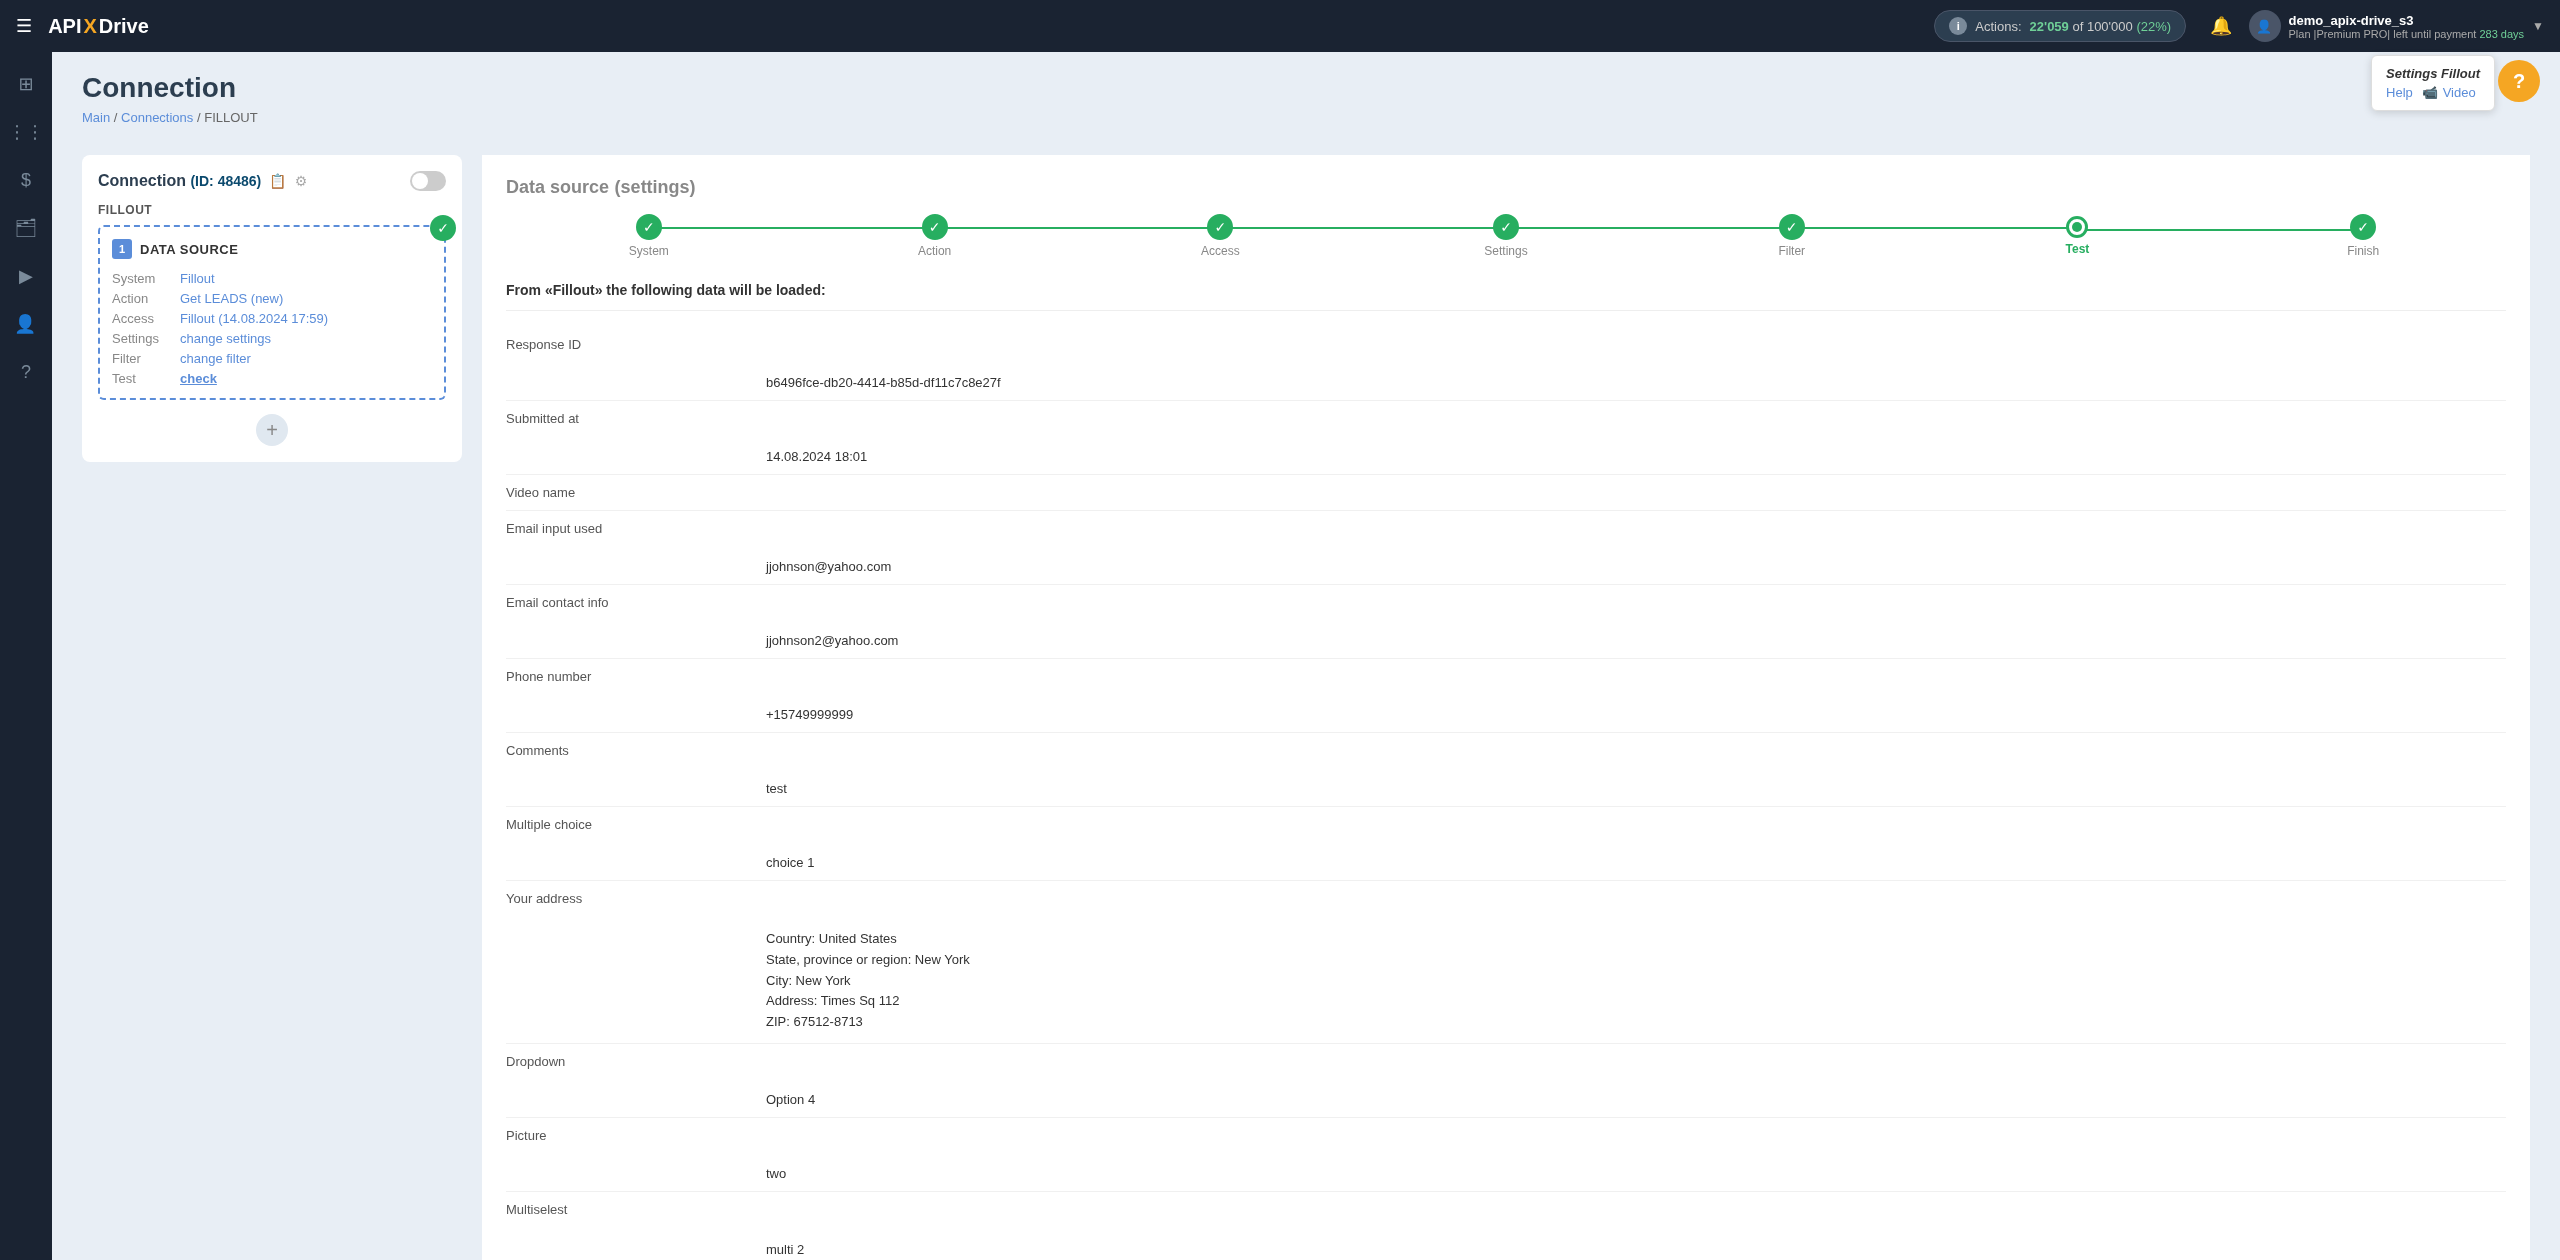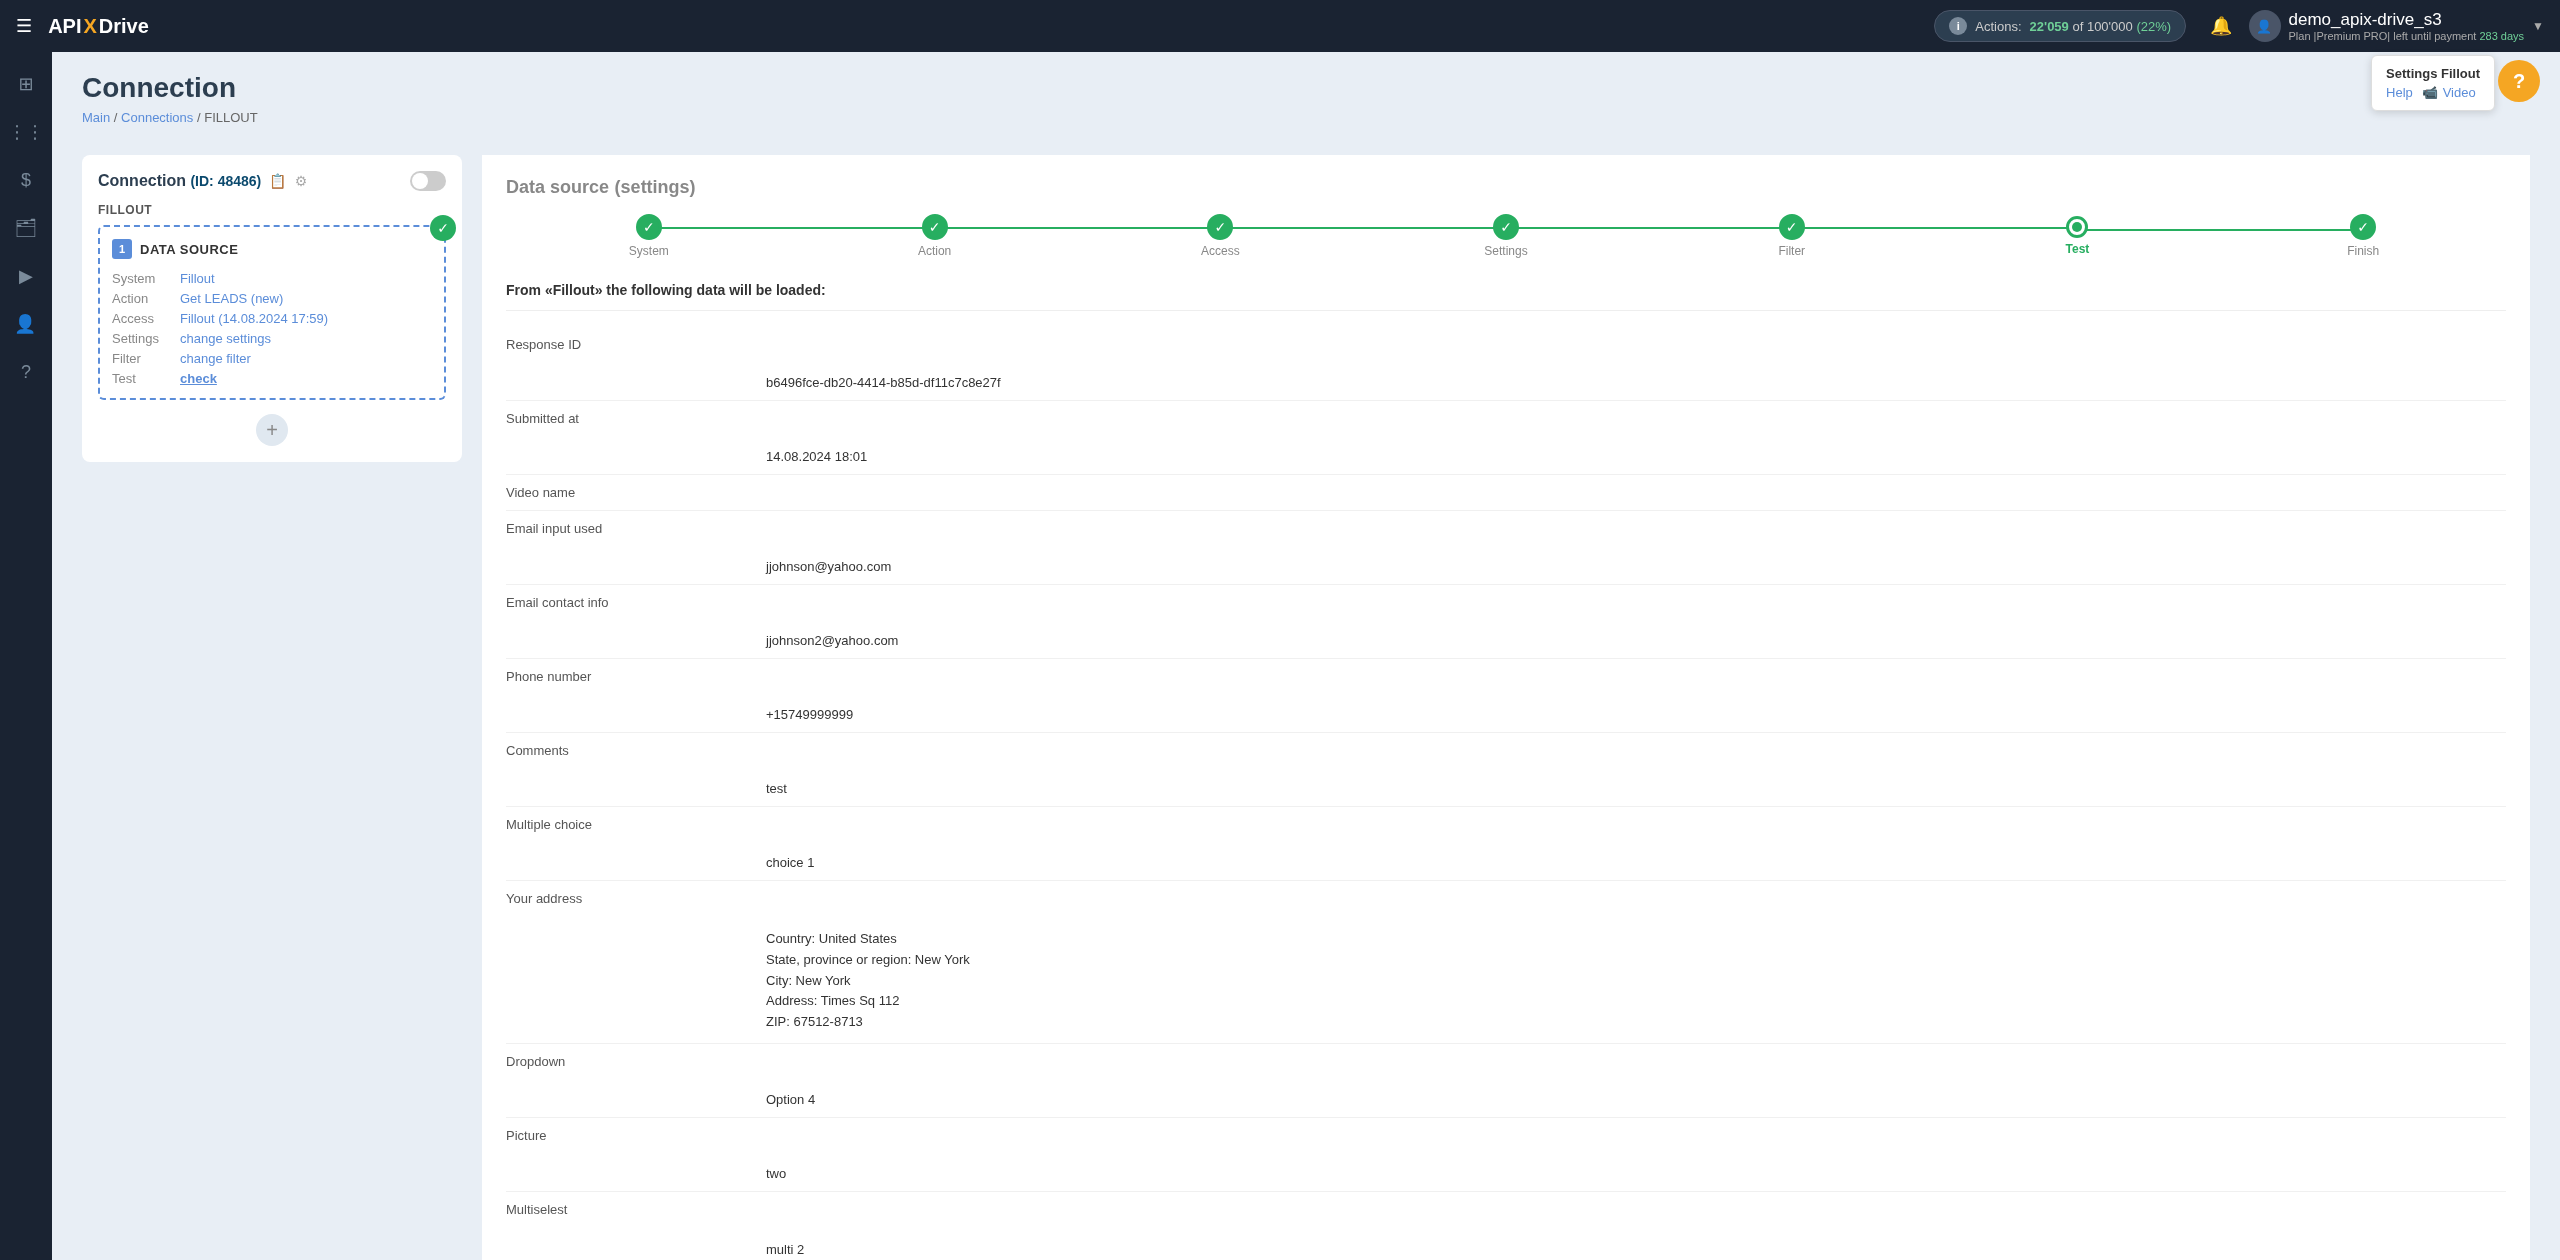--- a/index.html
+++ b/index.html
@@ -47,21 +47,21 @@
     .actions-pct { color: #6fcf97; }
     .bell-icon { font-size: 18px; color: #aaa; cursor: pointer; margin-left: 8px; }
     .user-area { display: flex; align-items: center; gap: 8px; cursor: pointer; }
     .user-avatar {
       width: 32px; height: 32px; border-radius: 50%;
       background: #4a5568;
       display: flex; align-items: center; justify-content: center;
       color: #fff; font-size: 13px;
     }
     .user-info { color: #fff; }
-    .user-name { font-size: 17px; font-weight: normal; }
+    .user-name { font-size: 13px; font-weight: bold; }
     .user-plan { font-size: 11px; color: #aaa; text-align: right; }
     .user-plan span { color: #6fcf97; }
     .chevron-down { color: #aaa; font-size: 12px; }
 
     
     .sidebar {
       position: fixed;
       top: 52px; left: 0; bottom: 0;
       width: 52px;
       background: #1a2332;
@@ -115,21 +115,21 @@
       position: fixed;
       top: 55px; right: 65px;
       background: #fff;
       border: 1px solid #ddd;
       border-radius: 6px;
       padding: 10px 14px;
       font-size: 13px;
       z-index: 200;
       box-shadow: 0 2px 8px rgba(0,0,0,0.15);
     }
-    .help-tooltip .title { font-weight: bold; color: #333; margin-bottom: 4px; }
+    .help-tooltip .title { font-weight: bold; color: #333; margin-bottom: 4px; font-style: italic; }
     .help-links { display: flex; gap: 10px; align-items: center; }
     .help-links a { color: #5b8dd9; text-decoration: none; font-size: 13px; }
 
     
     .content-area {
       display: flex;
       padding: 20px 30px;
       gap: 20px;
       background: #e8eef5;
       min-height: calc(100vh - 120px);

